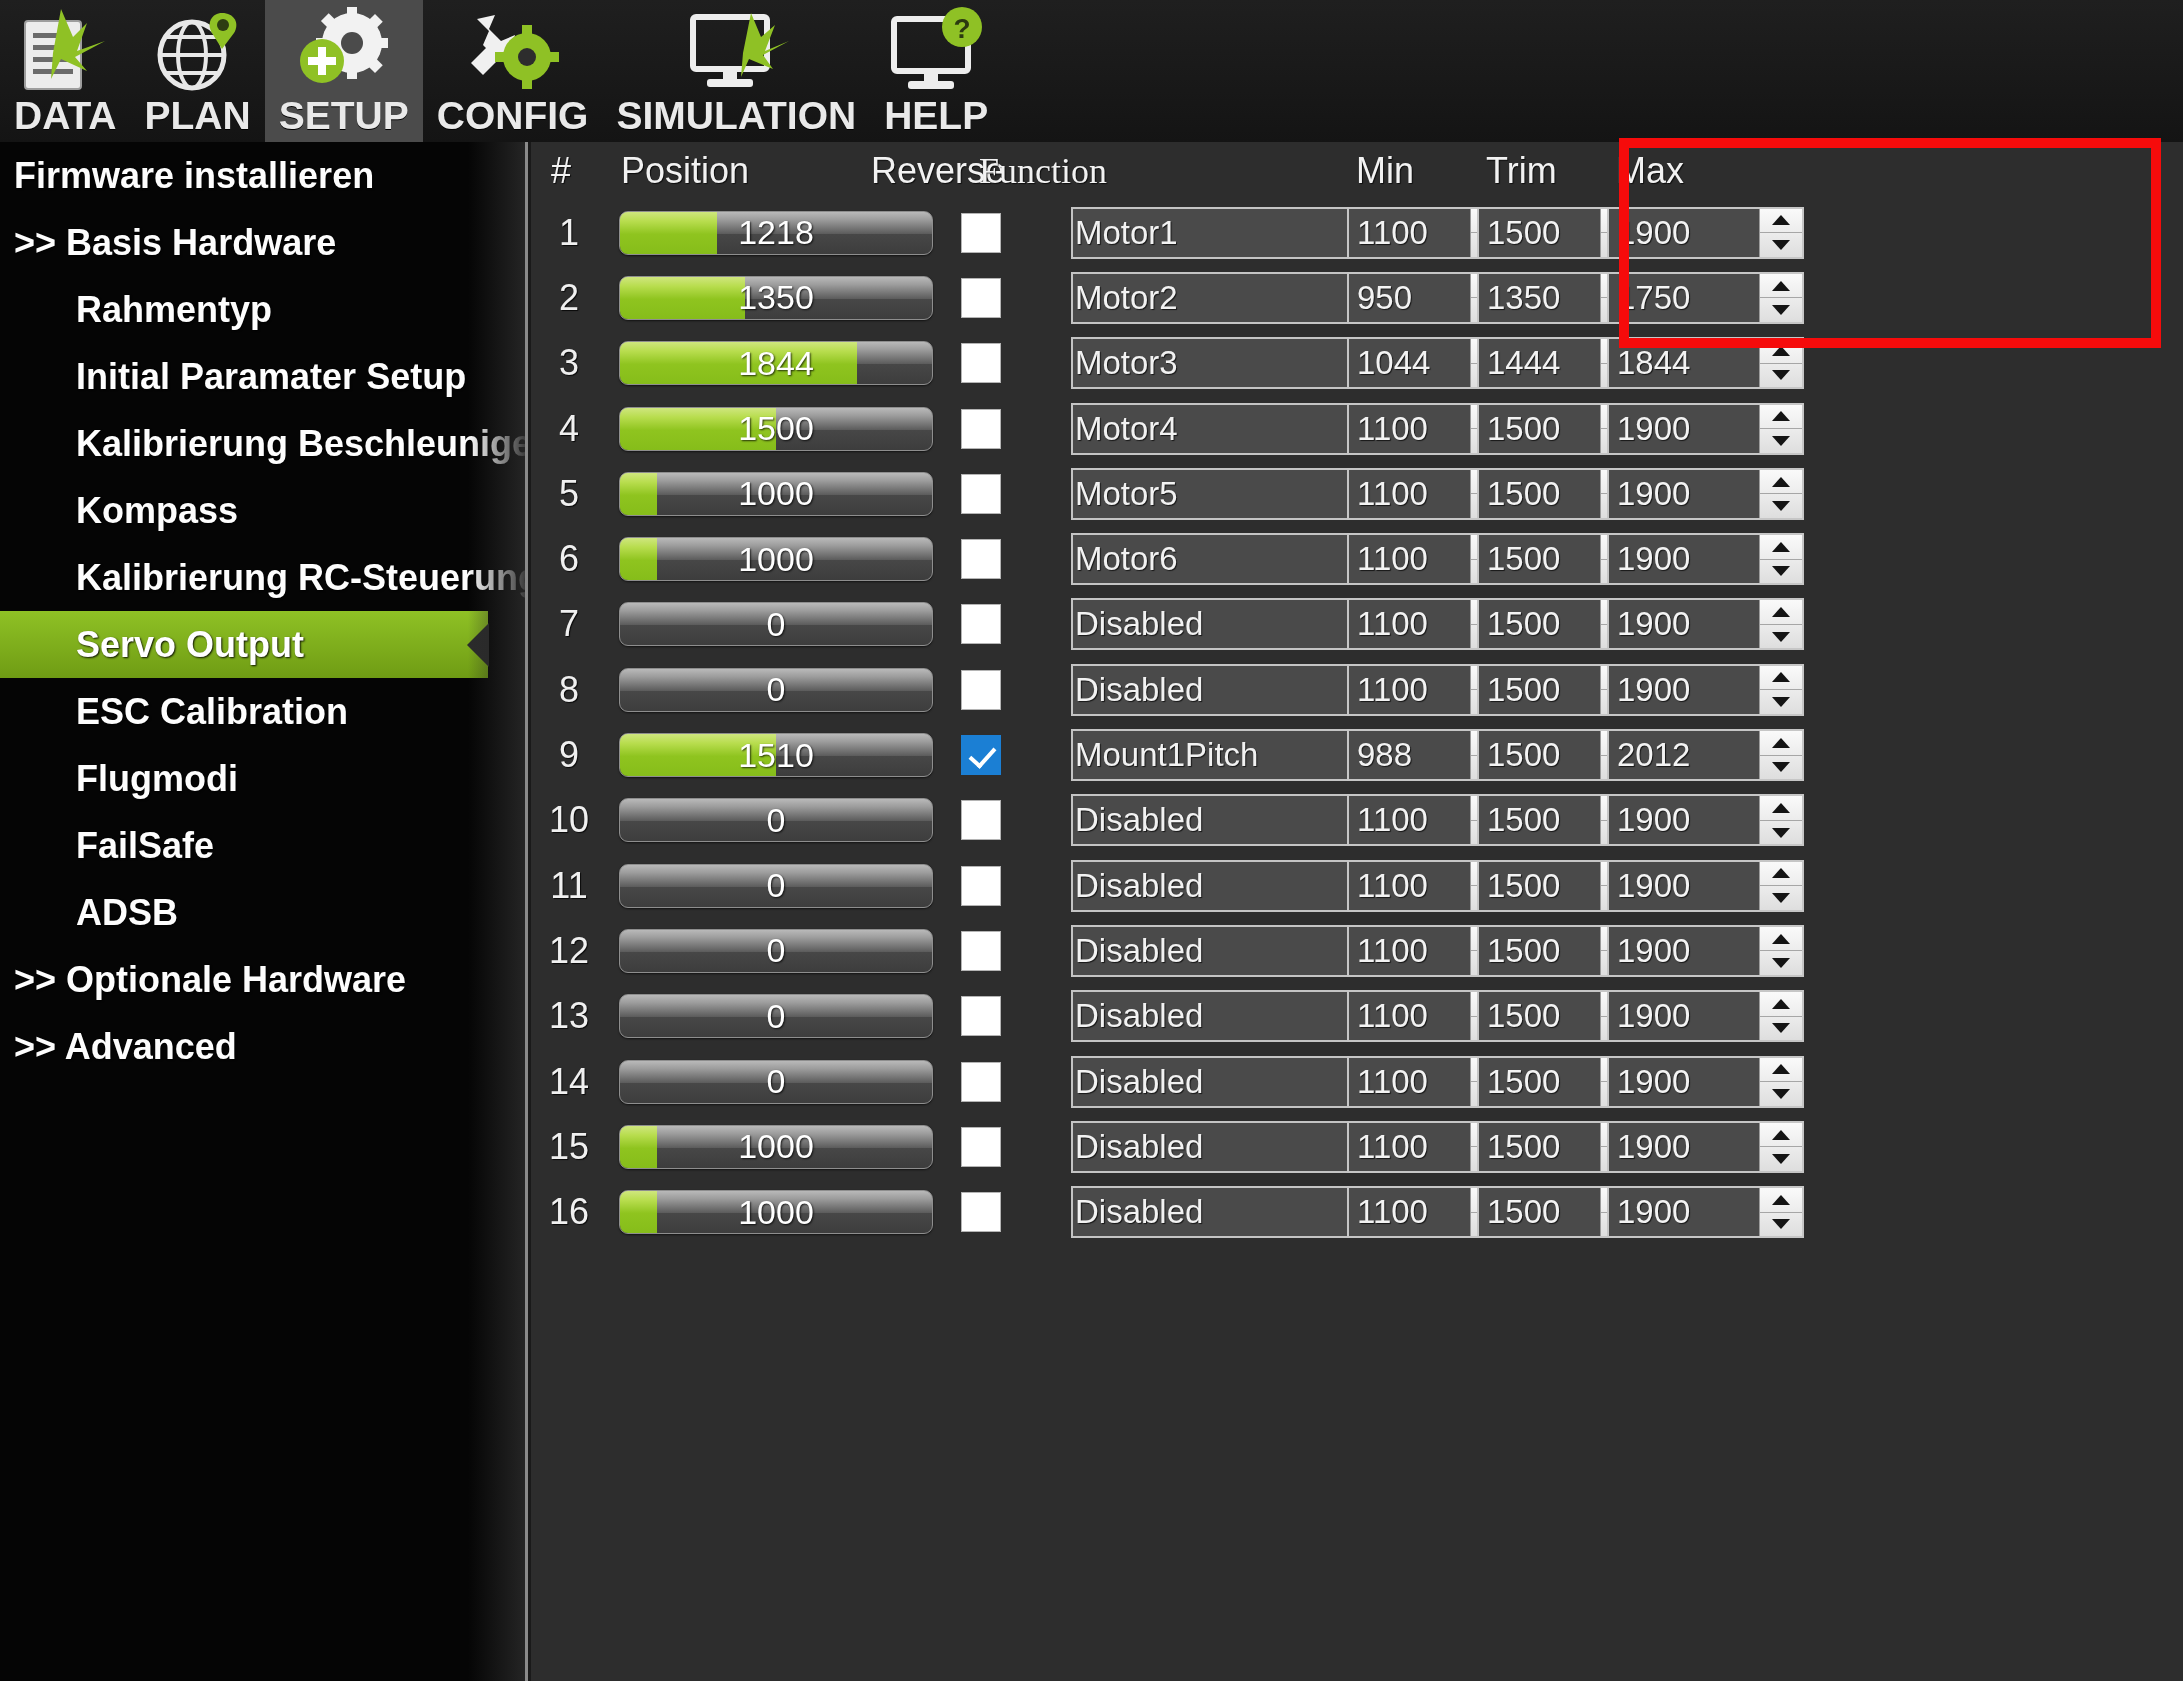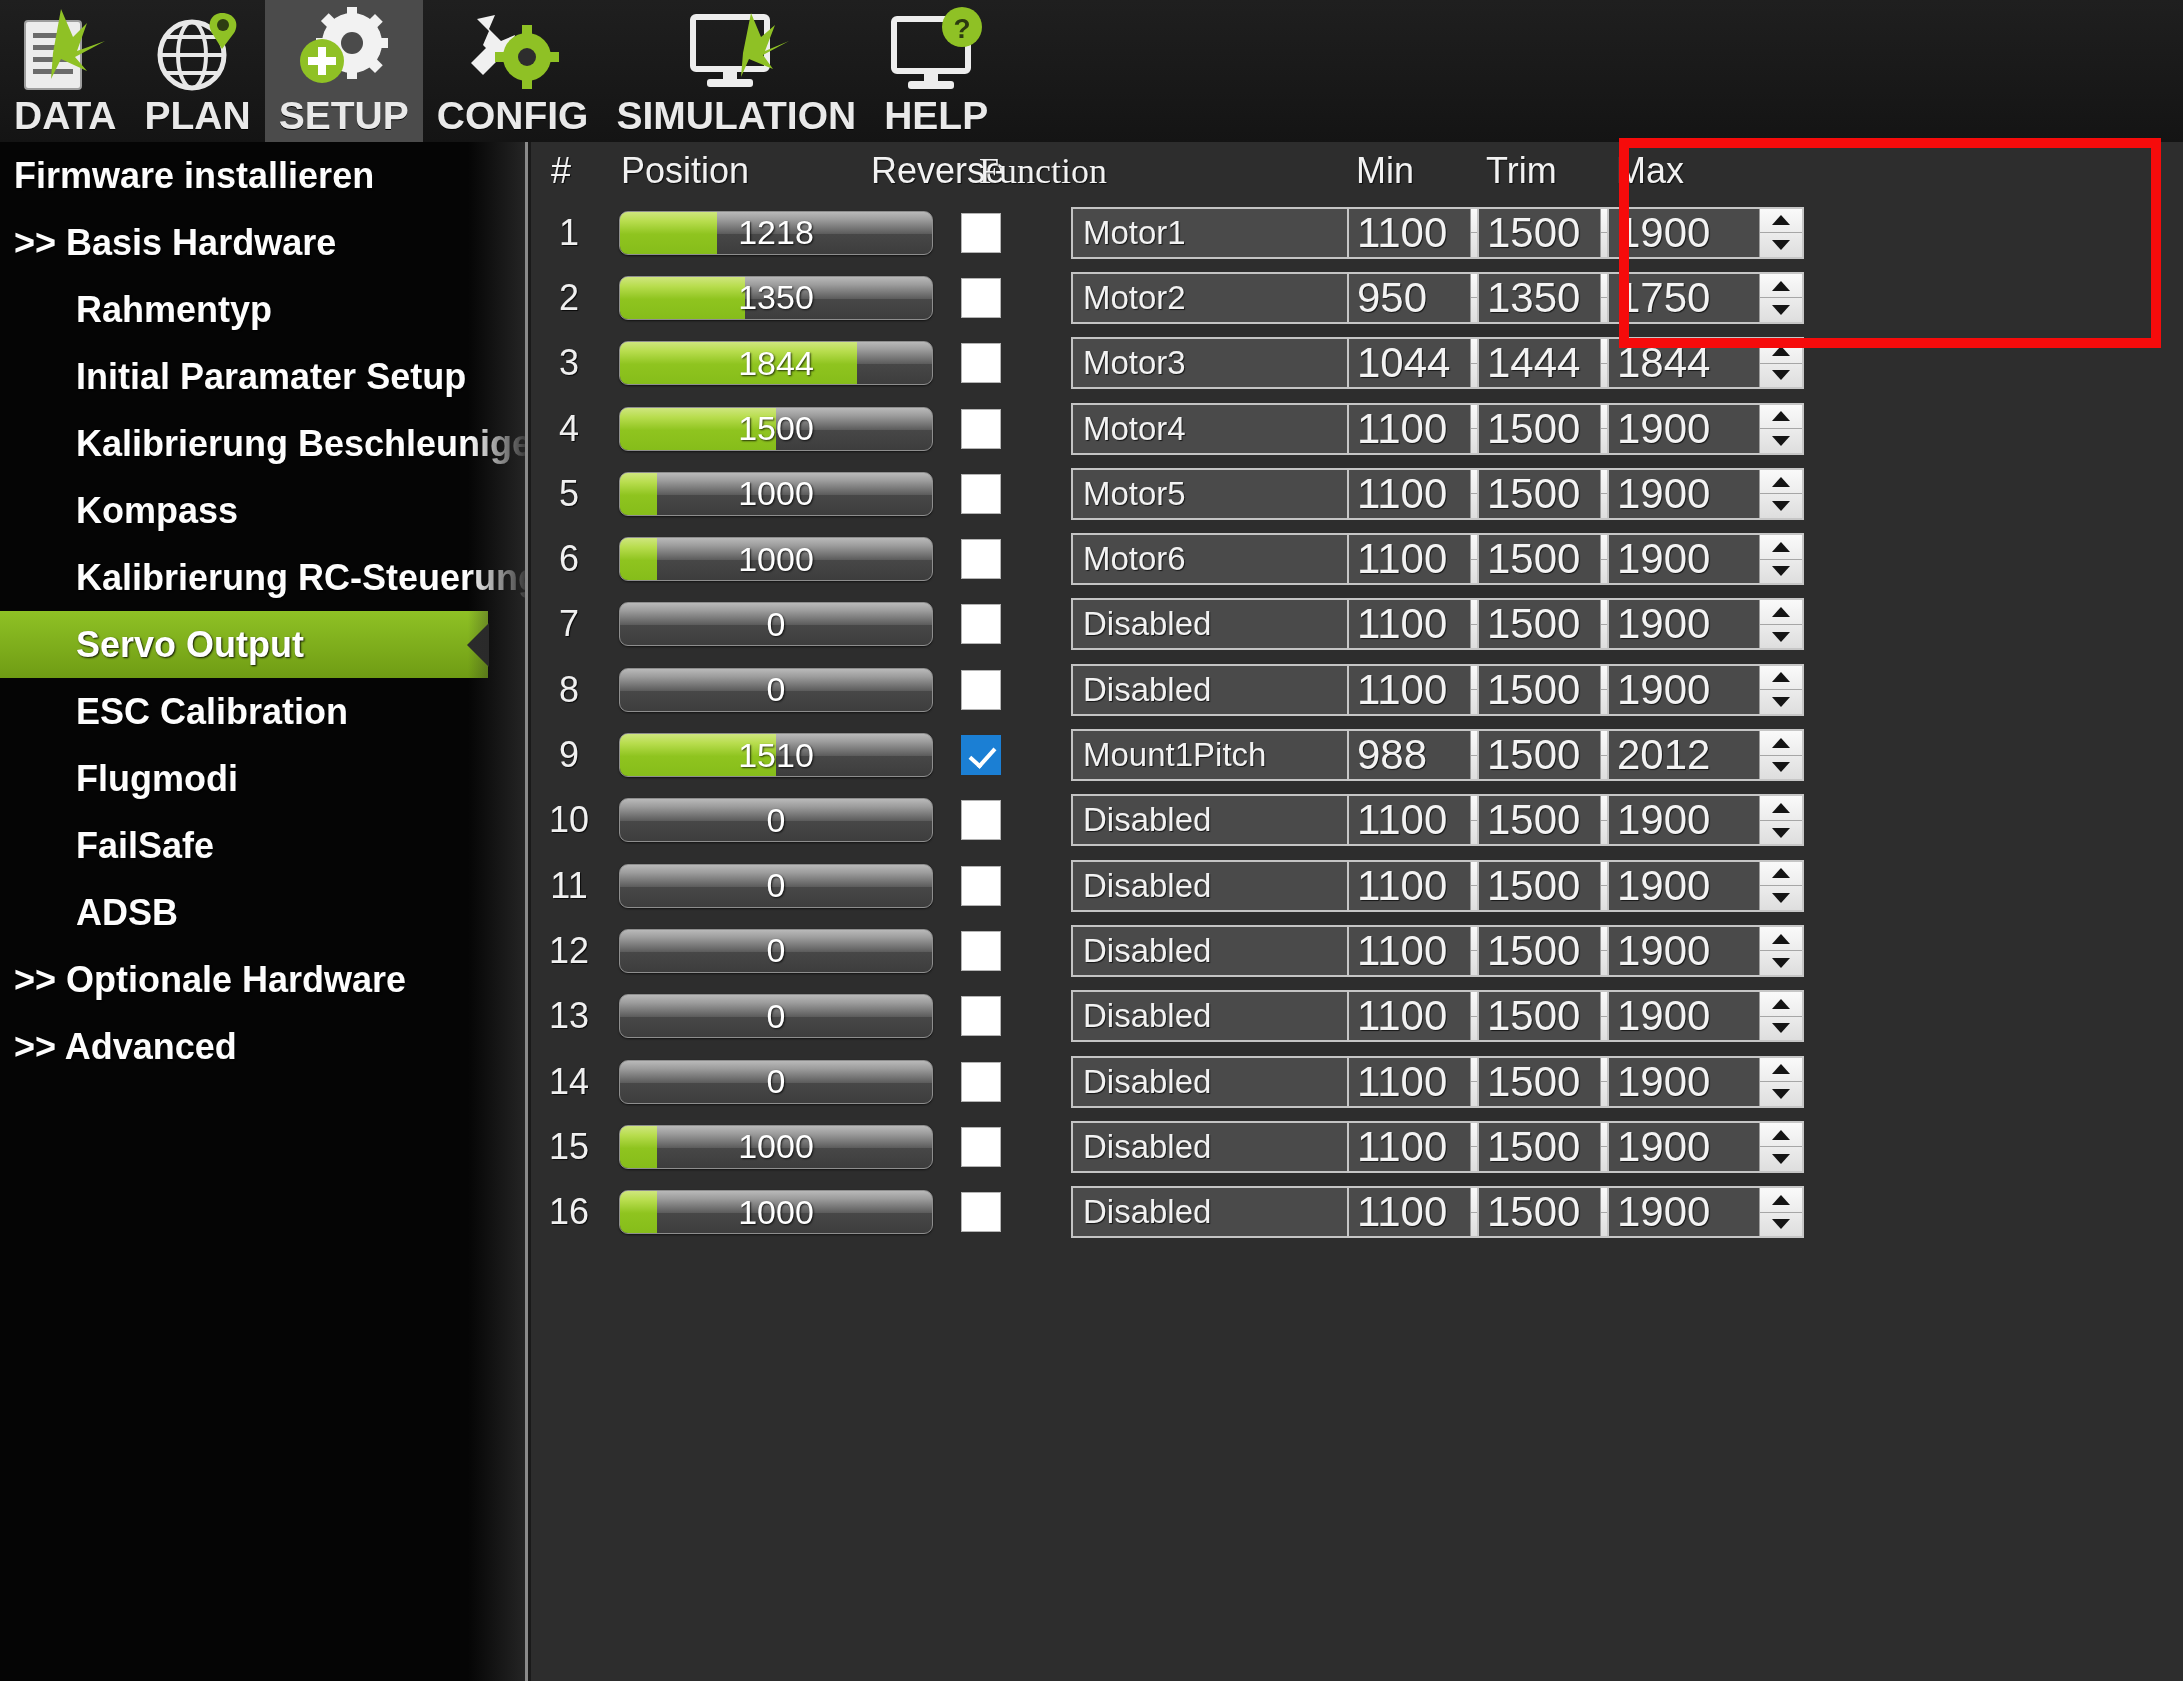--- a/index.html
+++ b/index.html
@@ -198,21 +198,21 @@
     background: #4a4a4a;
     border: 2px solid #c4c4c4;
     box-sizing: border-box;
     display: flex;
     align-items: stretch;
     cursor: pointer;
   }
   .combo-text {
     flex: 1;
     display: flex; align-items: center;
-    padding-left: 10px;
+    padding-left: 2px;
     color: #f2f2f2;
     font-size: 33px;
     white-space: nowrap;
     overflow: hidden;
     text-shadow: 1px 1px 1px rgba(0,0,0,0.7);
   }
   .combo-btn {
     width: 46px;
     background: #eeeeee;
     border-left: 1px solid #a9a9a9;
@@ -231,21 +231,21 @@
     display: flex; align-items: stretch;
     background: #4a4a4a;
     border: 2px solid #c6c6c6;
     box-sizing: border-box;
   }
   .nud-val {
     flex: 1;
     display: flex; align-items: center;
     padding-left: 8px;
     color: #f3f3f3;
-    font-size: 42px;
+    font-size: 33px;
     text-shadow: 1px 1px 1px rgba(0,0,0,0.7);
     white-space: nowrap;
     text-align: center;
   }
   .nud-spin {
     width: 42px;
     background: linear-gradient(#fafafa, #dedede);
     border-left: 1px solid #9b9b9b;
     display: flex; flex-direction: column;
   }

